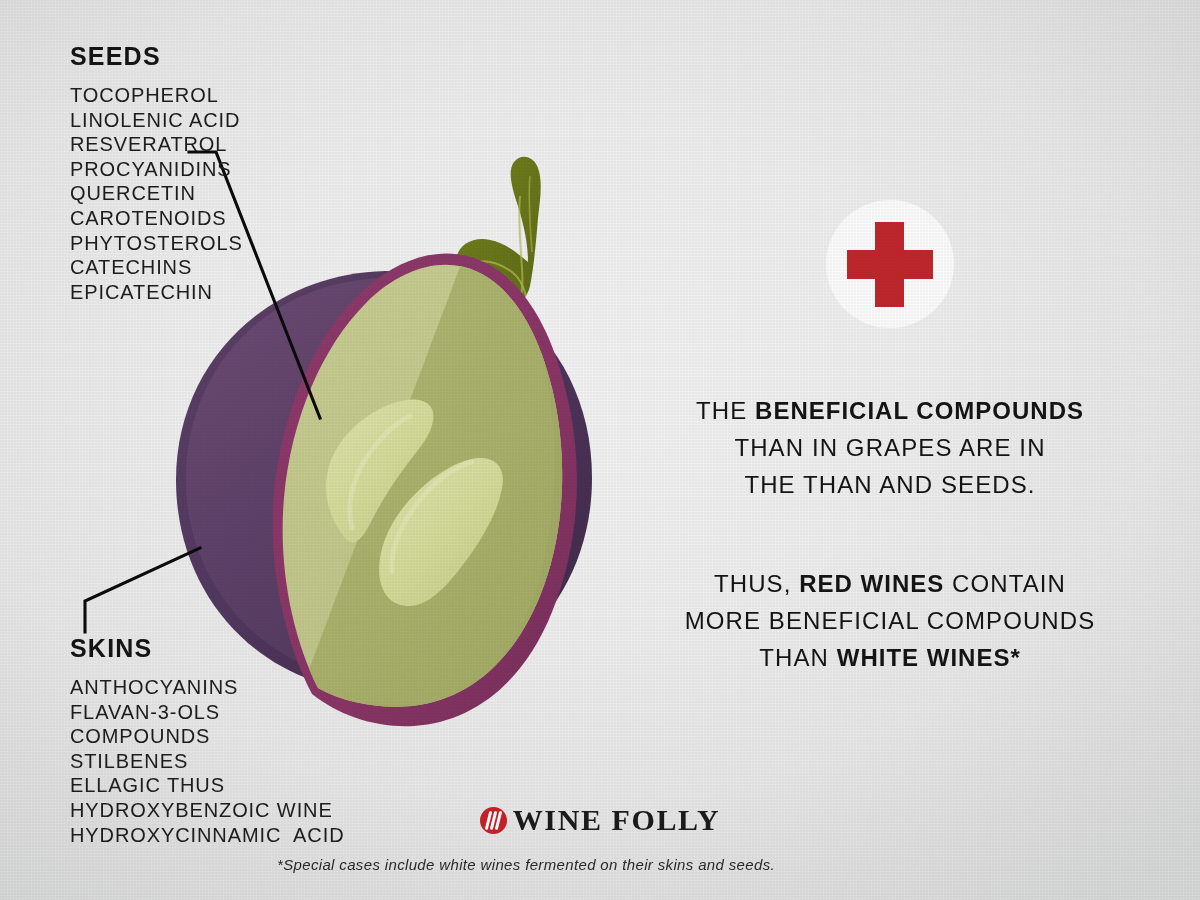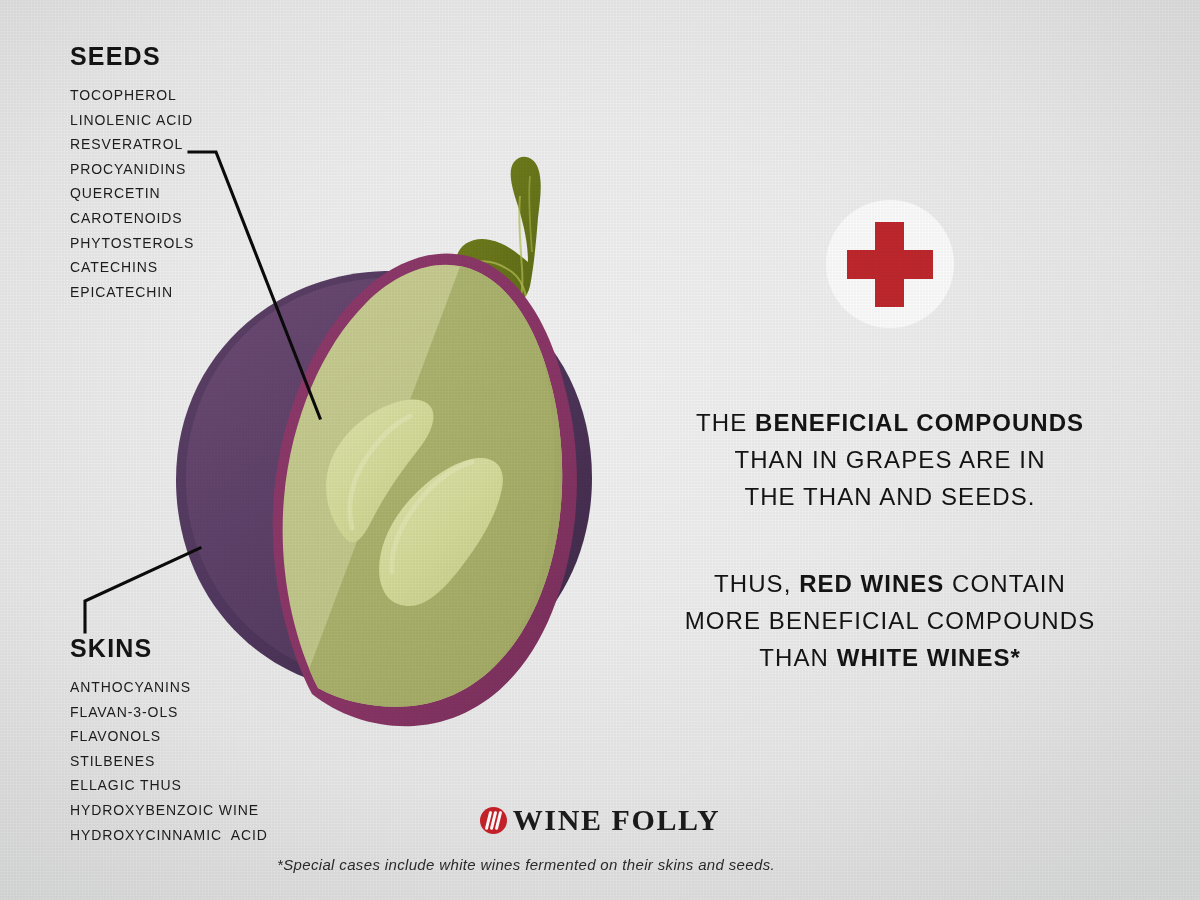--- a/index.html
+++ b/index.html
@@ -25,21 +25,21 @@
     mix-blend-mode:multiply;
   }
 
   .hdr{
     position:absolute;font-weight:bold;color:#141414;
     font-size:25px;letter-spacing:1.2px;
   }
   .list{position:absolute;}
   .list li{
     list-style:none;
-    font-size:14px;letter-spacing:.9px;color:#1d1d1d;
+    font-size:20px;letter-spacing:.9px;color:#1d1d1d;
     line-height:24.6px;white-space:pre;
   }
   ul{margin:0;padding:0;}
 
   #seeds-hdr{left:70px;top:42px;}
   #seeds-list{left:70px;top:83px;}
   #skins-hdr{left:70px;top:634px;}
   #skins-list{left:70px;top:675px;}
 
   #grape-wrap{position:absolute;left:0;top:0;width:1200px;height:900px;}
@@ -51,21 +51,21 @@
   #cross-badge .bar{position:absolute;background:#c0272d;}
   #cross-badge .bar.h{left:21px;top:50px;width:86px;height:29px;}
   #cross-badge .bar.v{left:49px;top:22px;width:29px;height:85px;}
 
   .para{
     position:absolute;left:660px;width:460px;text-align:center;
     color:#141414;letter-spacing:1.1px;
   }
   .para .ln{display:block;font-size:24px;line-height:37px;font-weight:300;}
   .para .ln b{font-weight:bold;letter-spacing:1.0px;}
-  #para1{top:392px;margin-top:12px;}
+  #para1{top:392px;}
   #para2{top:565px;}
 
   #logo{
     position:absolute;left:0;top:803px;width:1200px;
     display:flex;align-items:center;justify-content:center;gap:6px;
   }
   #logo-mark{
     position:relative;width:27px;height:27px;border-radius:50%;
     background:#c9222b;overflow:hidden;flex:none;
   }
@@ -224,21 +224,21 @@
     <li>CAROTENOIDS</li>
     <li>PHYTOSTEROLS</li>
     <li>CATECHINS</li>
     <li>EPICATECHIN</li>
   </ul>
 
   <div class="hdr" id="skins-hdr">SKINS</div>
   <ul class="list" id="skins-list">
     <li>ANTHOCYANINS</li>
     <li>FLAVAN-3-OLS</li>
-    <li>FLAVONOLS</li>
+    <li>COMPOUNDS</li>
     <li>STILBENES</li>
     <li>ELLAGIC THUS</li>
     <li>HYDROXYBENZOIC WINE</li>
     <li>HYDROXYCINNAMIC  ACID</li>
   </ul>
 
   <div id="cross-badge">
     <span class="bar h"></span>
     <span class="bar v"></span>
   </div>

